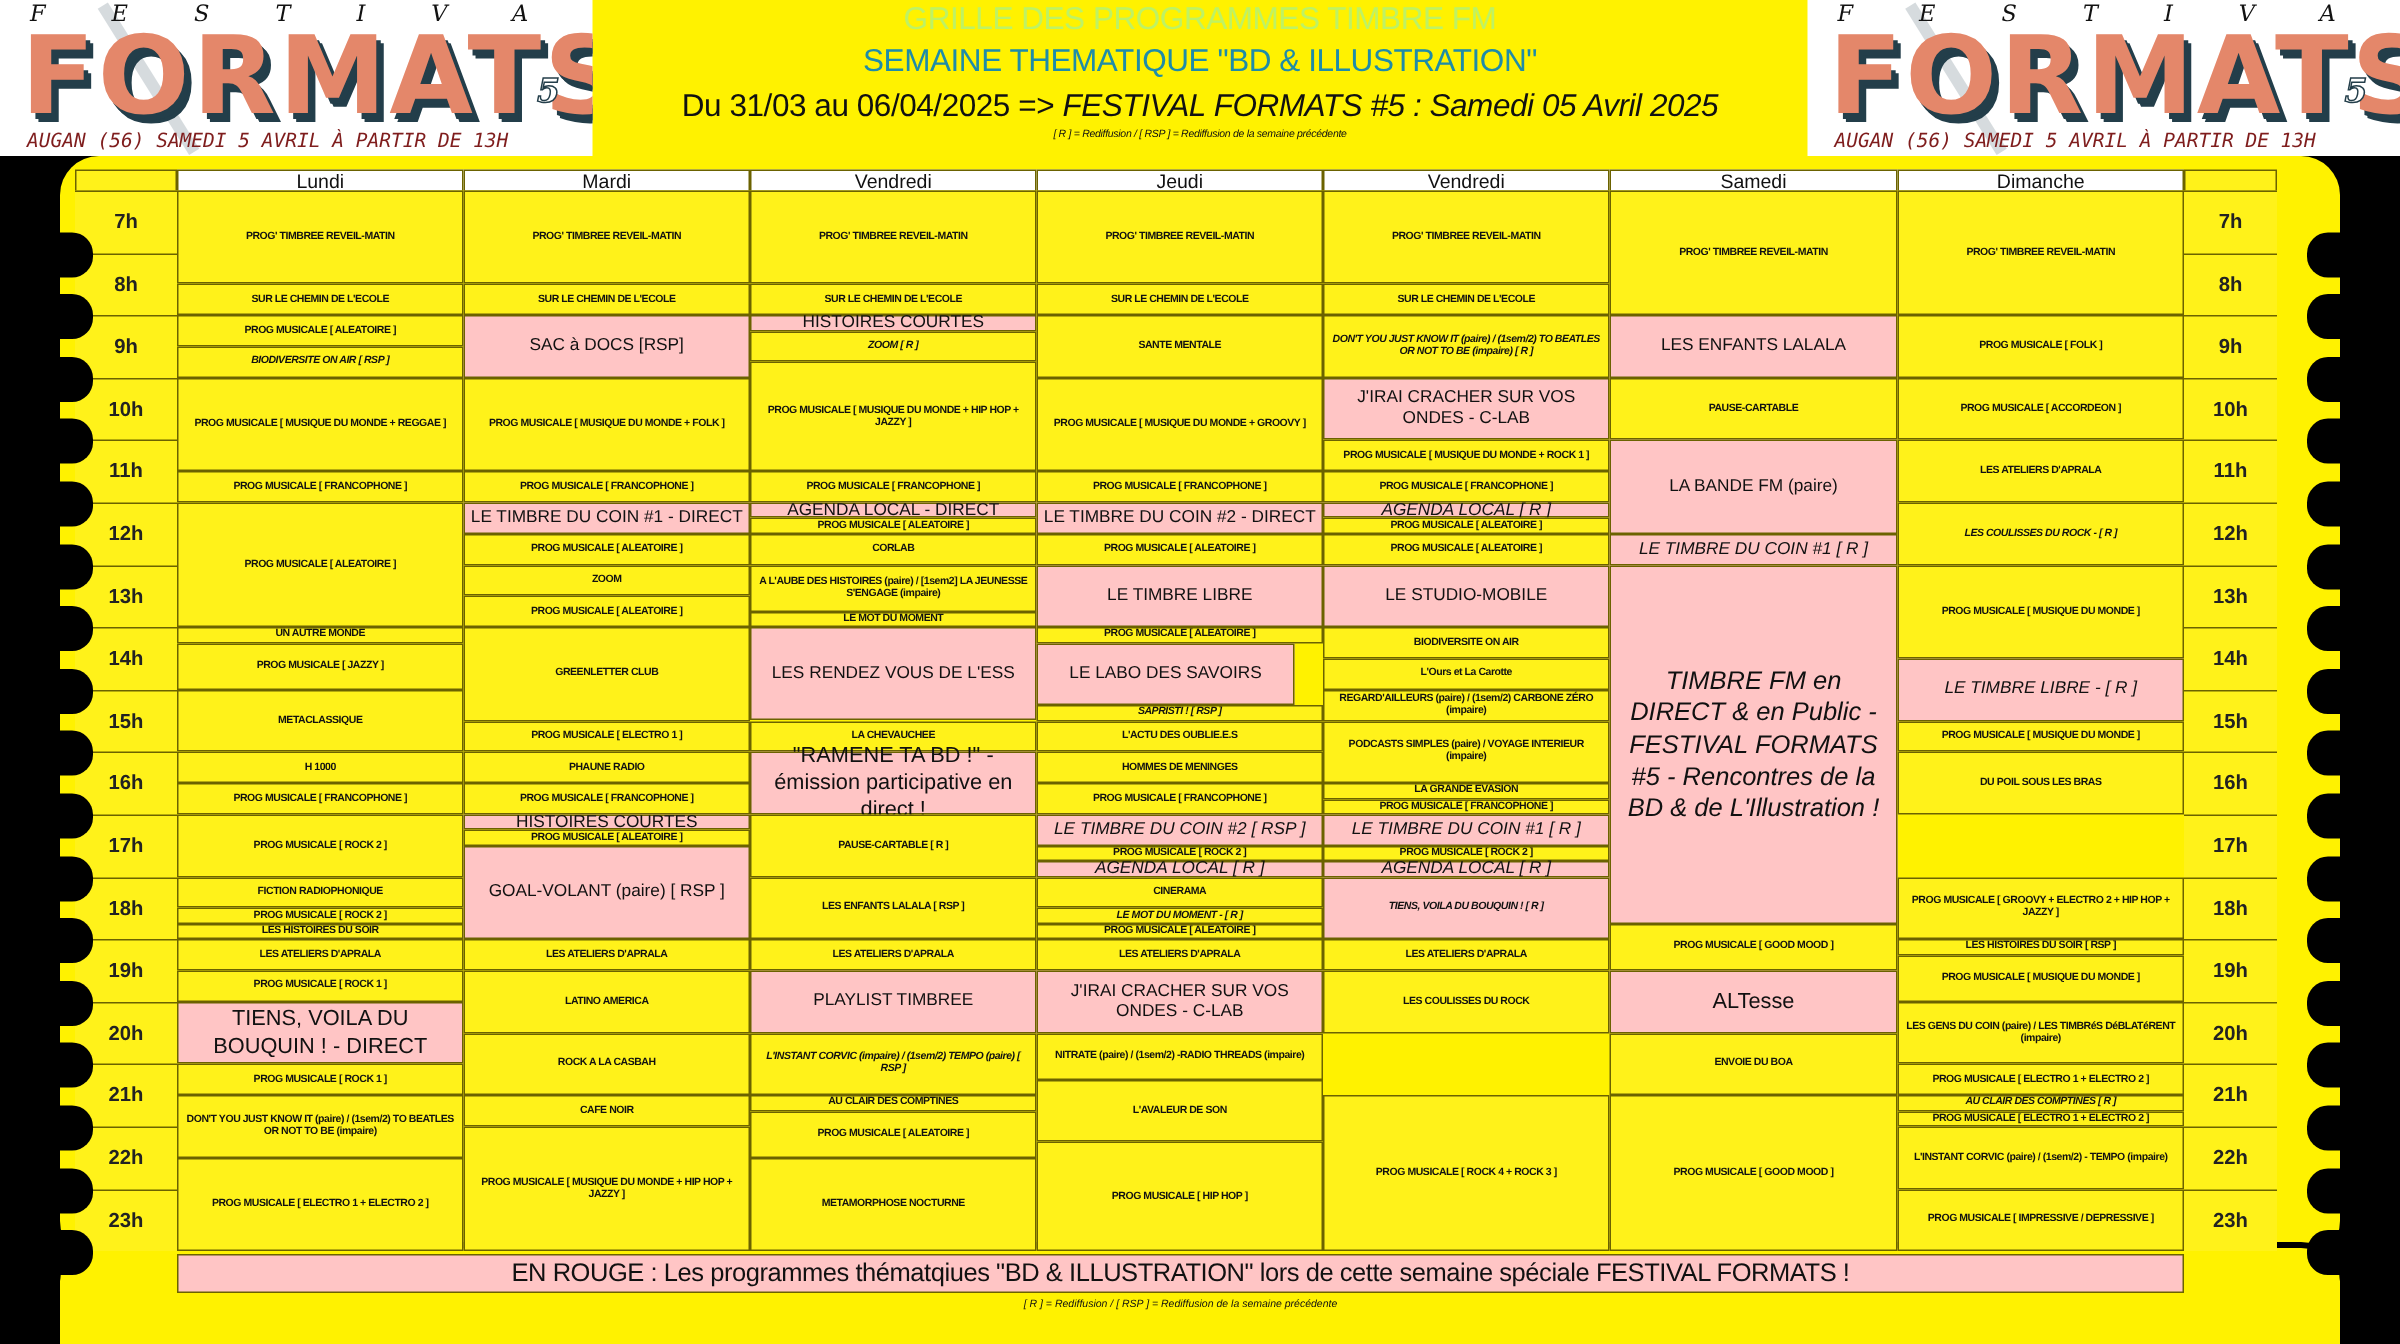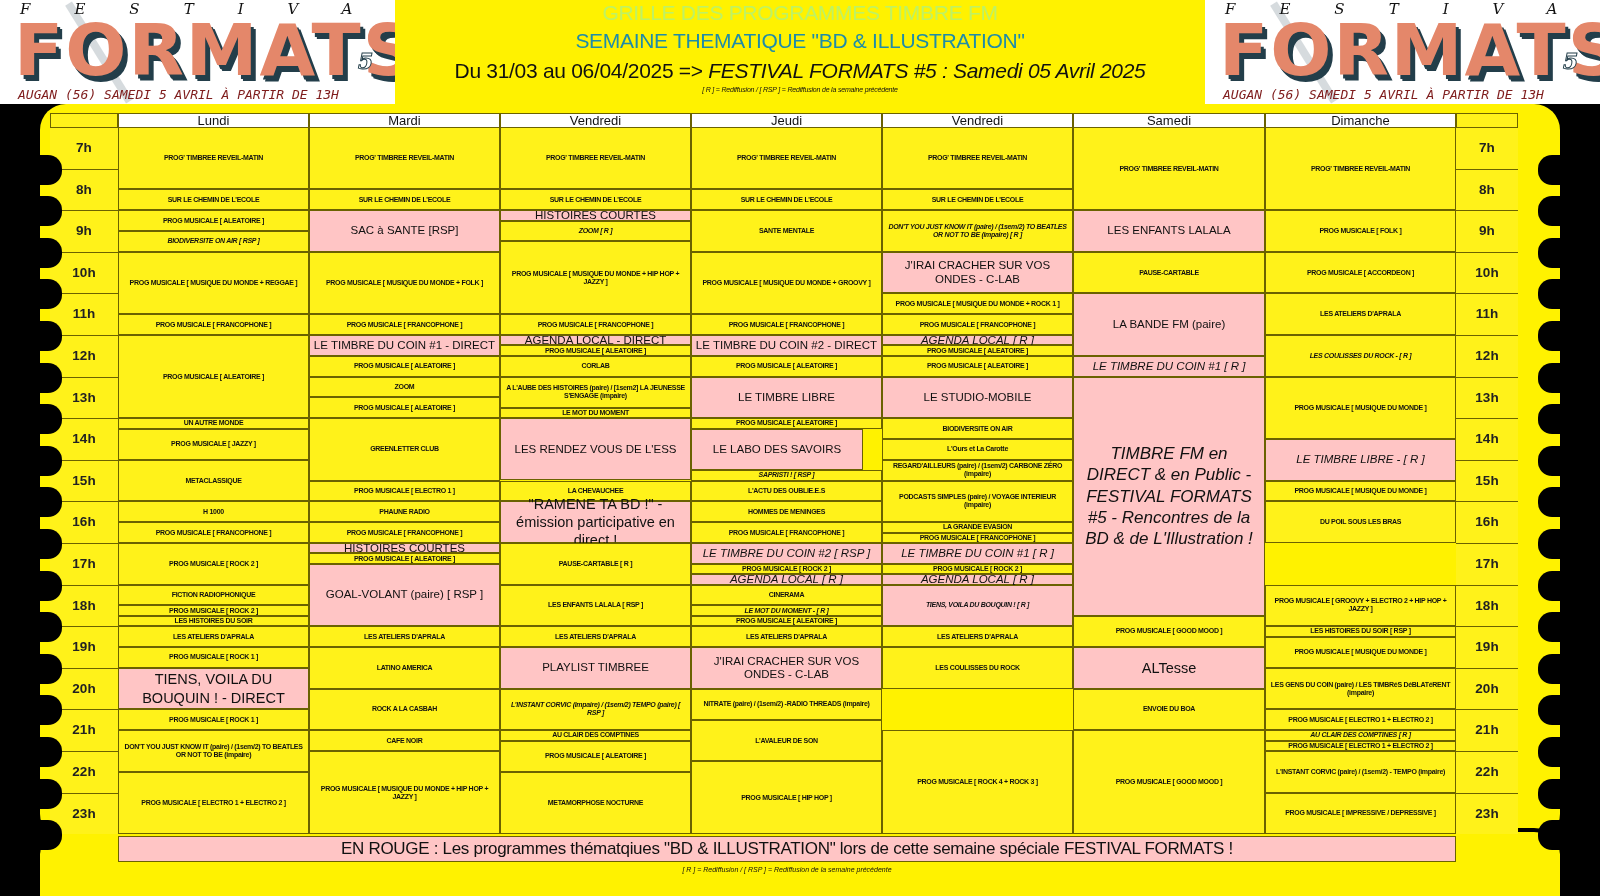--- a/index.html
+++ b/index.html
@@ -131,21 +131,21 @@
     <div class="cell y" style="left: 118px; width: 191px; top: 605.4px; height: 10.4px;">PROG MUSICALE [ ROCK 2 ]</div>
     <div class="cell y" style="left: 118px; width: 191px; top: 615.8px; height: 10.4px;">LES HISTOIRES DU SOIR</div>
     <div class="cell y" style="left: 118px; width: 191px; top: 626.2px; height: 20.8px;">LES ATELIERS D'APRALA</div>
     <div class="cell y" style="left: 118px; width: 191px; top: 647px; height: 20.8px;">PROG MUSICALE [ ROCK 1 ]</div>
     <div class="cell p huge" style="left: 118px; width: 191px; top: 667.8px; height: 41.6px;">TIENS, VOILA DU BOUQUIN ! - DIRECT</div>
     <div class="cell y" style="left: 118px; width: 191px; top: 709.4px; height: 20.8px;">PROG MUSICALE [ ROCK 1 ]</div>
     <div class="cell y" style="left: 118px; width: 191px; top: 730.2px; height: 41.6px;">DON'T YOU JUST KNOW IT (paire) / (1sem/2) TO BEATLES OR NOT TO BE (impaire)</div>
     <div class="cell y" style="left: 118px; width: 191px; top: 771.8px; height: 62.4px;">PROG MUSICALE [ ELECTRO 1 + ELECTRO 2 ]</div>
     <div class="cell y" style="left: 309px; width: 191px; top: 127px; height: 62.4px;">PROG' TIMBREE REVEIL-MATIN</div>
     <div class="cell y" style="left: 309px; width: 191px; top: 189.4px; height: 20.8px;">SUR LE CHEMIN DE L'ECOLE</div>
-    <div class="cell p big" style="left: 309px; width: 191px; top: 210.2px; height: 41.6px;">SAC à SANTE [RSP]</div>
+    <div class="cell p big" style="left: 309px; width: 191px; top: 210.2px; height: 41.6px;">SAC à DOCS [RSP]</div>
     <div class="cell y" style="left: 309px; width: 191px; top: 251.8px; height: 62.4px;">PROG MUSICALE [ MUSIQUE DU MONDE + FOLK ]</div>
     <div class="cell y" style="left: 309px; width: 191px; top: 314.2px; height: 20.8px;">PROG MUSICALE [ FRANCOPHONE ]</div>
     <div class="cell p big" style="left: 309px; width: 191px; top: 335px; height: 20.8px;">LE TIMBRE DU COIN #1 - DIRECT</div>
     <div class="cell y" style="left: 309px; width: 191px; top: 355.8px; height: 20.8px;">PROG MUSICALE [ ALEATOIRE ]</div>
     <div class="cell y" style="left: 309px; width: 191px; top: 376.6px; height: 20.8px;">ZOOM</div>
     <div class="cell y" style="left: 309px; width: 191px; top: 397.4px; height: 20.8px;">PROG MUSICALE [ ALEATOIRE ]</div>
     <div class="cell y" style="left: 309px; width: 191px; top: 418.2px; height: 62.4px;">GREENLETTER CLUB</div>
     <div class="cell y" style="left: 309px; width: 191px; top: 480.6px; height: 20.8px;">PROG MUSICALE [ ELECTRO 1 ]</div>
     <div class="cell y" style="left: 309px; width: 191px; top: 501.4px; height: 20.8px;">PHAUNE RADIO</div>
     <div class="cell y" style="left: 309px; width: 191px; top: 522.2px; height: 20.8px;">PROG MUSICALE [ FRANCOPHONE ]</div>

